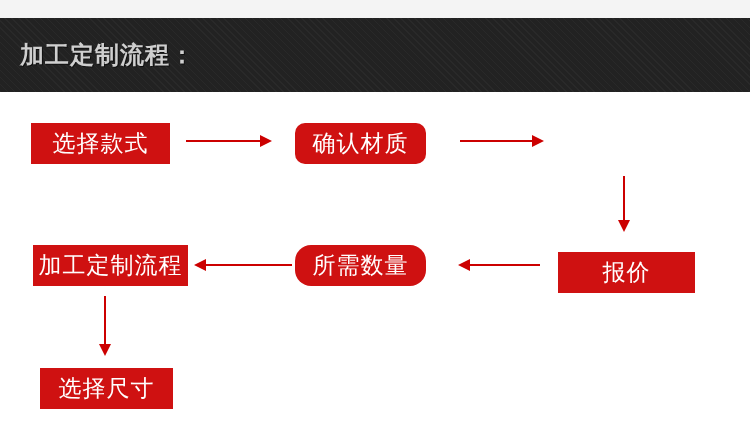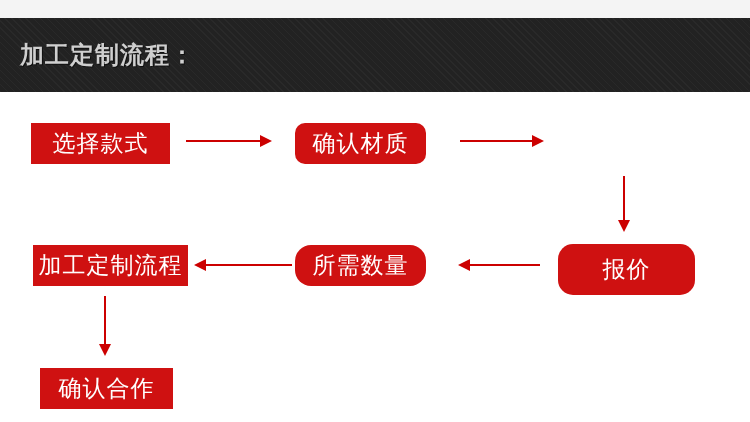--- a/index.html
+++ b/index.html
@@ -92,23 +92,23 @@
 
   <div class="flow-box" style="left:31px; top:123px; width:139px; height:41px;">选择款式</div>
 
   <div class="flow-box" style="left:295px; top:123px; width:131px; height:41px;border-radius:10px;">确认材质</div>
 
 
   <div class="flow-box" style="left:33px; top:245px; width:155px; height:41px;">加工定制流程</div>
 
   <div class="flow-box" style="left:295px; top:245px; width:131px; height:41px;border-radius:16px;">所需数量</div>
 
-  <div class="flow-box" style="left:558px; top:244px; width:137px; height:51px;border-radius:15px;">报价</div>
+  <div class="flow-box" style="left:558px; top:252px; width:137px; height:41px;">报价</div>
 
-  <div class="flow-box" style="left:40px; top:368px; width:133px; height:41px;">确认合作</div>
+  <div class="flow-box" style="left:40px; top:368px; width:133px; height:41px;">选择尺寸</div>
 
   <div class="arrow" style="left:186px; top:132px; width:86px; height:18px;">
     <svg width="86" height="18" viewBox="0 0 86 18">
       <line x1="0" y1="9" x2="74" y2="9" stroke="#cc0000" stroke-width="2"></line>
       <polygon points="74,3 86,9 74,15" fill="#cc0000"></polygon>
     </svg>
   </div>
 
   <div class="arrow" style="left:460px; top:132px; width:84px; height:18px;">
     <svg width="84" height="18" viewBox="0 0 84 18">

